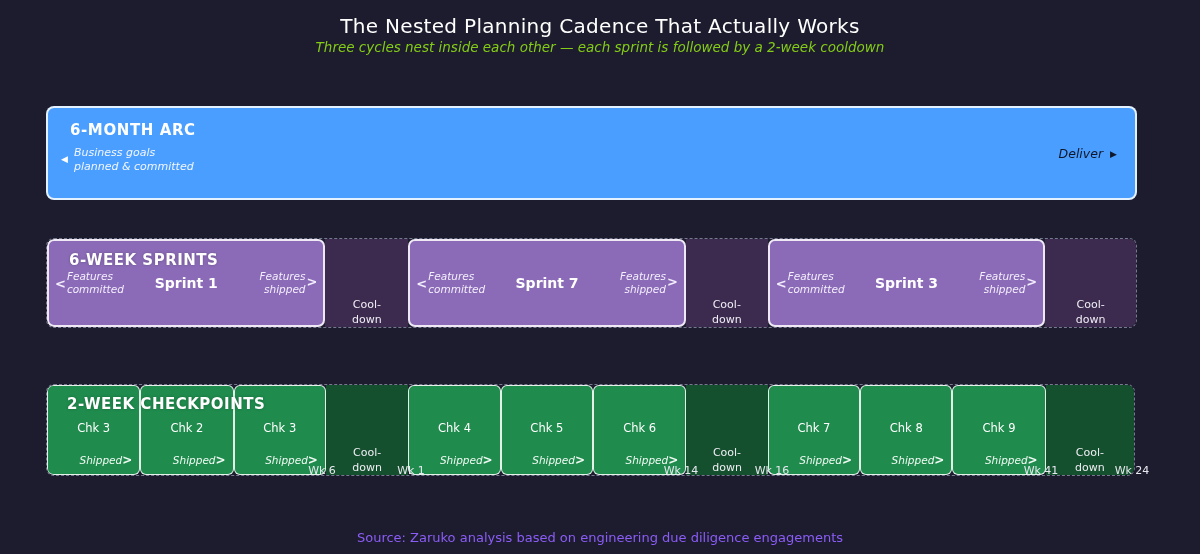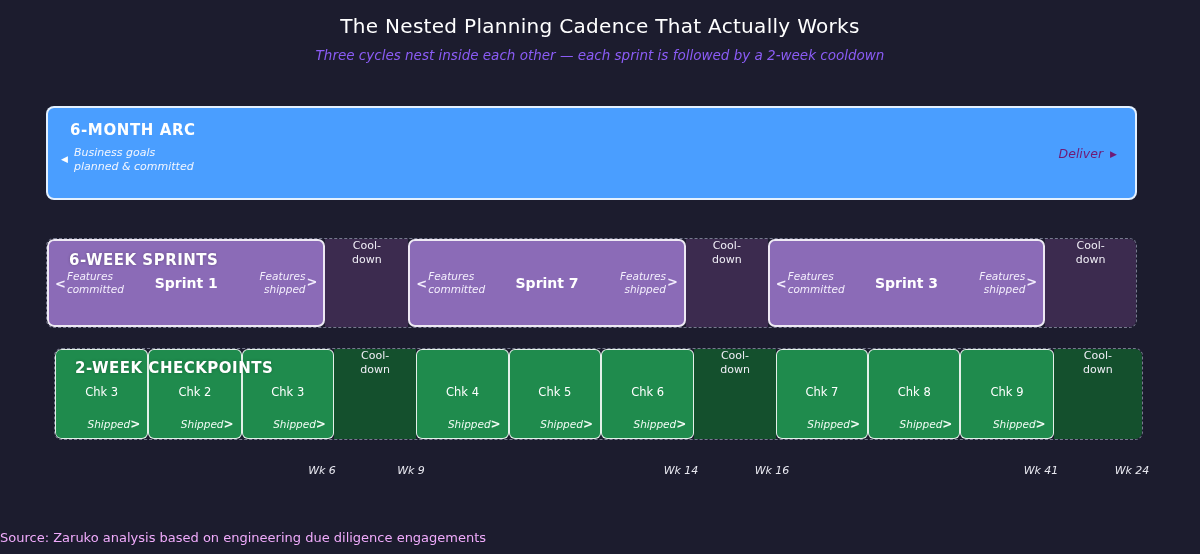--- a/index.html
+++ b/index.html
@@ -12,49 +12,49 @@
     height: 554px;
     margin: 0 auto;
     background: var(--background, #1c1c2e);
     color: #fff;
     overflow: hidden;
   }
 
   
   .hdr { position: absolute; top: 14px; left: 0; width: 100%; text-align: center; }
   .hdr h1 { font-size: 20px; font-weight: normal; color: #ffffff; letter-spacing: 0.3px; }
-  .hdr p  { margin-top: 9px; font-size: 13.5px; font-style: italic; color: #8b5cf6; }
+  .hdr p  { margin-top: 1px; font-size: 13.5px; font-style: italic; color: #84cc16; }
 
   
   .arc {
     position: absolute; left: 46px; top: 106px; width: 1091px; height: 94px;
     background: var(--arc, #4a9eff);
     border: 2px solid rgba(255,255,255,0.85);
     border-radius: 8px;
   }
   .arc-title { position: absolute; left: 22px; top: 13px; font-size: 15px; font-weight: bold; letter-spacing: 0.6px; }
   .arc-note  { position: absolute; left: 26px; top: 38px; font-size: 11px; font-style: italic; white-space: pre-line; line-height: 1.25; color: #f2f6ff; }
   .arc-arrow-left { position: absolute; left: 13px; top: 46px; font-size: 9px; color: #fff; }
   .arc-deliver {
     position: absolute; right: 18px; top: 50%; transform: translateY(-50%);
     display: flex; align-items: center; gap: 7px;
-    font-size: 12.5px; font-style: italic; color: #701a75;
+    font-size: 12.5px; font-style: italic; color: #0f172a;
   }
   .arc-deliver .tri { font-size: 9px; font-style: normal; }
 
   
   .row {
     position: absolute; left: 46px;
     display: flex;
     border: 1.5px dashed rgba(195,200,225,0.55);
     border-radius: 8px;
     overflow: hidden;
   }
   .sprint-row { top: 238px; width: 1091px; height: 90px; }
-  .chk-row    { top: 348px; width: 1089px; height: 92px; margin-left: 8px; }
+  .chk-row    { top: 384px; width: 1089px; height: 92px; }
 
   .row-title {
     position: absolute; left: 20px; top: 10px; z-index: 3;
     font-size: 15px; font-weight: bold; letter-spacing: 0.5px; white-space: nowrap;
     text-shadow: 0 0 3px rgba(0,0,0,0.25);
   }
 
   
   .sprint {
     position: relative; height: 100%;
@@ -73,21 +73,21 @@
   }
   .edge-note.committed { left: 6px; }
   .edge-note.shipped   { right: 6px; text-align: right; }
   .edge-note .txt { white-space: pre-line; font-style: italic; }
   .edge-note .chev { font-size: 13px; font-weight: bold; font-style: normal; }
   .edge-note.committed .chev { align-self: flex-end; margin-bottom: 4px; }
   .edge-note.shipped   .chev { align-self: flex-start; margin-top: 4px; }
 
   .cooldown {
     height: 100%;
-    display: flex; align-items: flex-start; justify-content: center;
+    display: flex; align-items: flex-end; justify-content: center;
     text-align: center;
   }
   .cooldown span { width: 38px; font-size: 11px; line-height: 1.3; color: #f0eef6; }
   .sprint-row .cooldown { background: var(--sprint-cooldown, #3c2b4f); }
   .chk-row    .cooldown { background: var(--checkpoint-cooldown, #14502d); }
 
   
   .w-s  { flex: 278 0 0; }
   .w-c1 { flex: 84 0 0; }
   .w-s2 { flex: 277 0 0; }
@@ -114,33 +114,33 @@
     position: absolute; right: 7px; bottom: 7px;
     display: flex; align-items: center;
     font-size: 10.5px; font-style: italic; color: #f1fbf4;
   }
   .chk-shipped .chev { font-size: 12px; font-weight: bold; font-style: normal; }
 
   
   .weeks { position: absolute; left: 0; top: 464px; width: 100%; height: 16px; }
   .wk {
     position: absolute; transform: translateX(-50%);
-    font-size: 11px; color: #e8e8f0; white-space: nowrap; font-style: italic;
+    font-size: 11px; color: #e8e8f0; white-space: nowrap;
   }
   .wk:nth-child(1) { left: 322px; }
   .wk:nth-child(2) { left: 411px; }
   .wk:nth-child(3) { left: 681px; }
   .wk:nth-child(4) { left: 772px; }
   .wk:nth-child(5) { left: 1041px; }
   .wk:nth-child(6) { left: 1132px; text-align: right; }
 
   
   .src {
     position: absolute; left: 0; top: 530px; width: 100%;
-    text-align: left; font-size: 13px; color: #f0abfc;
+    text-align: center; font-size: 13px; color: #8b5cf6;
   }
 </style>
 </head>
 <body>
 
 <div class="canvas" style="--background: #1c1c2e; --arc: #4a9eff; --sprint: #8b6bb7; --sprint-cooldown: #3c2b4f; --checkpoint: #1f8b4d; --checkpoint-cooldown: #14502d;">
 
   <div class="hdr">
     <h1>The Nested Planning Cadence That Actually Works</h1>
     <p>Three cycles nest inside each other — each sprint is followed by a 2-week cooldown</p>
@@ -280,21 +280,21 @@
           <span class="chev">&gt;</span>
         </div>
     </div>
     <div class="cooldown w-kc3">
         <span>Cool-down</span>
       </div>
   </div>
 
   <div class="weeks">
     <span class="wk">Wk 6</span>
-    <span class="wk">Wk 9</span>
+    <span class="wk">Wk 1</span>
     <span class="wk">Wk 14</span>
     <span class="wk">Wk 16</span>
     <span class="wk">Wk 41</span>
     <span class="wk">Wk 24</span>
   </div>
 
   <div class="src">Source: Zaruko analysis based on engineering due diligence engagements</div>
 
 </div>
 

